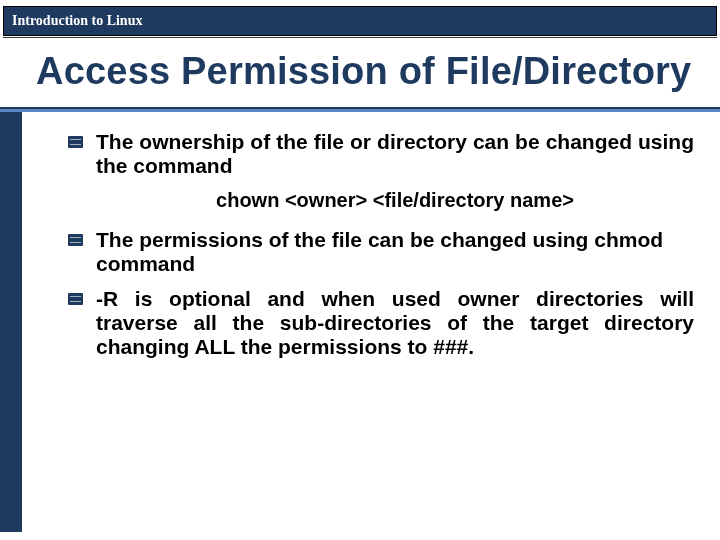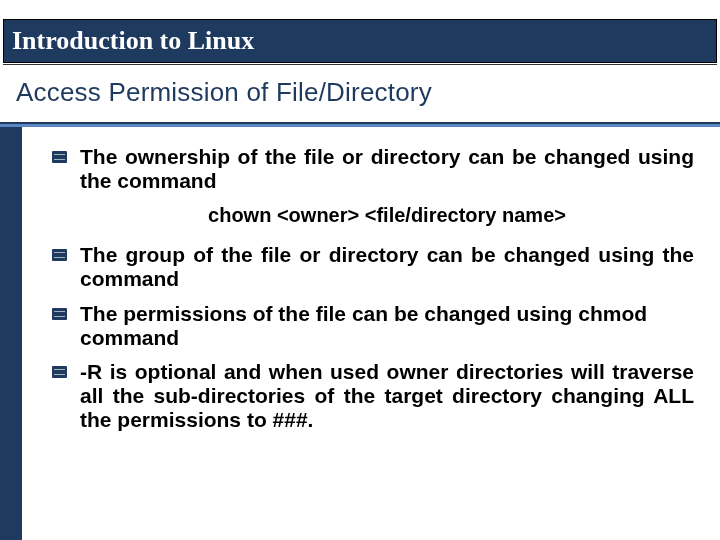--- a/index.html
+++ b/index.html
@@ -2,37 +2,37 @@
 <html><head>
 <meta charset="utf-8">
 <style>
   * { margin: 0; padding: 0; box-sizing: border-box; }
   html, body { width: 720px; height: 540px; overflow: hidden; font-family: Arial, Helvetica, sans-serif; background: #fff; }
   .slide { width: 720px; height: 540px; position: relative; background: #fff; }
   .header-bar {
     background: #1f3a5f;
     color: #fff;
     border: 1px solid #000;
-    margin: 19px 3px 0 3px;
+    margin: 6px 3px 0 3px;
     padding: 6px 8px 6px 8px;
     font-family: "Times New Roman", Times, serif;
     font-weight: bold;
-    font-size: 26px;
+    font-size: 14px;
   }
   .header-underline { height: 1px; background: #333; margin: 1px 3px 0 3px; }
   .title {
     color: #1f3a5f;
-    font-weight: normal;
-    font-size: 26px;
-    padding: 12px 18px 14px 16px;
+    font-weight: bold;
+    font-size: 38px;
+    padding: 12px 18px 14px 36px;
     letter-spacing: 0.2px;
   }
   .hr-thin { height: 2px; background: #1f3a5f; margin: 0 0 0 0; }
   .hr-blue { height: 3px; background: #5b87c4; }
-  .content-wrap { display: flex; }
+  .content-wrap { display: flex; gap: 16px; }
   .leftbar { width: 22px; flex: 0 0 22px; background: #1f3a5f; min-height: 420px; }
   .body { flex: 1; padding: 18px 26px 0 30px; color: #000; }
   ul.bullets { list-style: none; }
   ul.bullets > li { position: relative; padding-left: 28px; margin-bottom: 10px; }
   ul.bullets > li .bullet-icon {
     position: absolute; left: 0; top: 6px; width: 15px; height: 12px;
     background: #1f3a5f;
     border-radius: 1px;
   }
   ul.bullets > li .bullet-icon::before,
@@ -63,24 +63,20 @@
     <div class="leftbar"></div>
     <div class="body">
       <ul class="bullets" id="bullets">
           <li>
             <span class="bullet-icon"></span>
             <div class="para justify">The ownership of the file or directory can be changed using the command</div>
           </li>
           <div class="cmd">chown &lt;owner&gt; &lt;file/directory  name&gt;</div>
           <li>
             <span class="bullet-icon"></span>
-            <div class="para justify">The group of the file or directory can be changed using the command</div>
-          </li>
-          <li>
-            <span class="bullet-icon"></span>
             <div class="para">The permissions of the file can be changed using chmod command</div>
           </li>
           <li>
             <span class="bullet-icon"></span>
             <div class="para justify">-R is optional and when used owner directories will traverse all the sub-directories of the target directory changing ALL the permissions to ###.</div>
           </li>
         </ul>
     </div>
   </div>
 </div>

